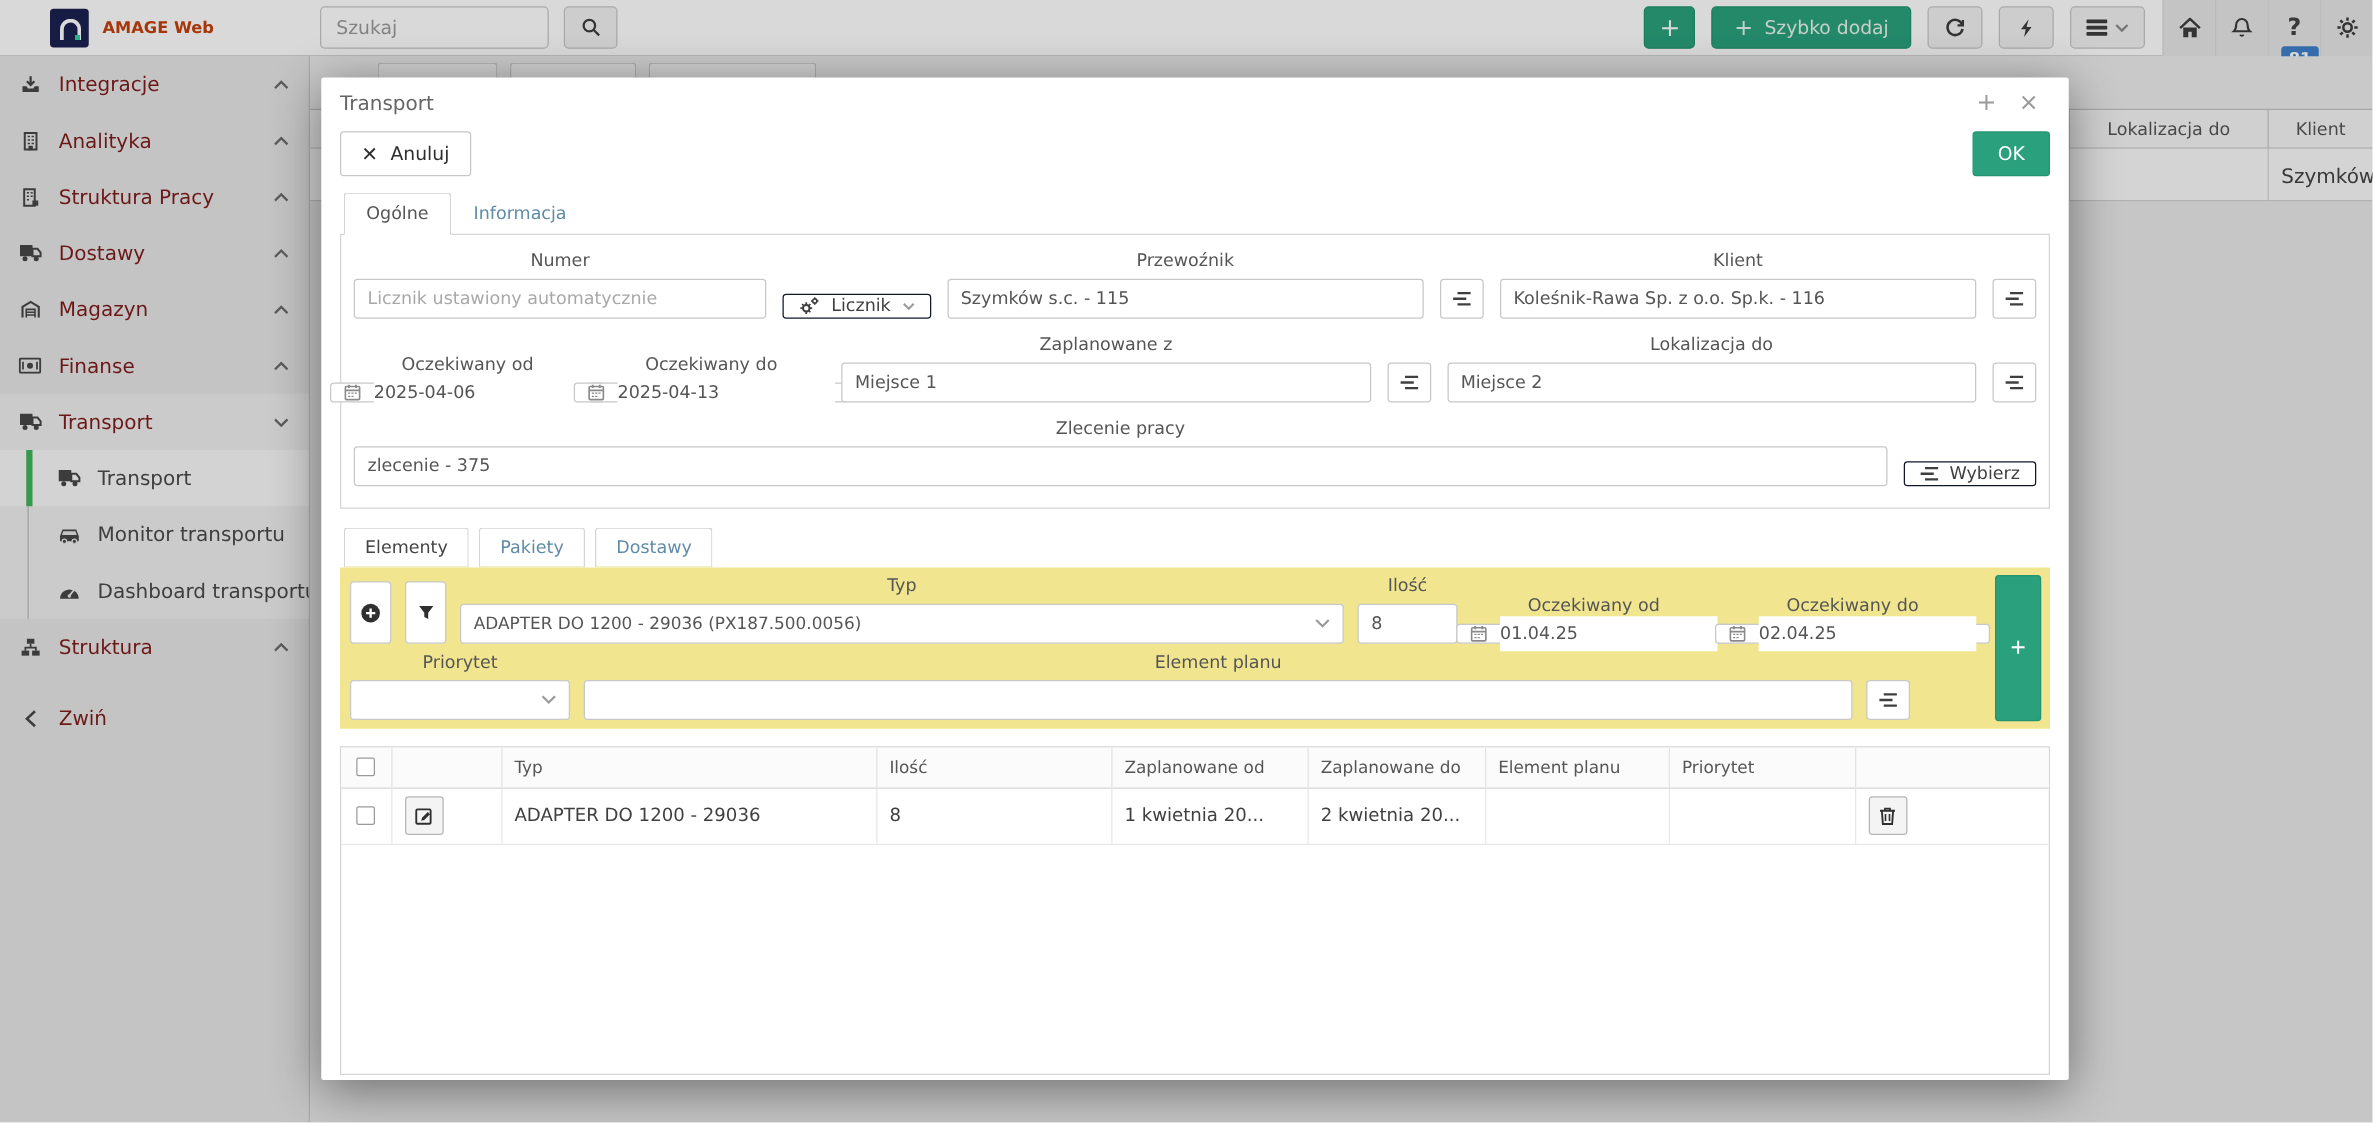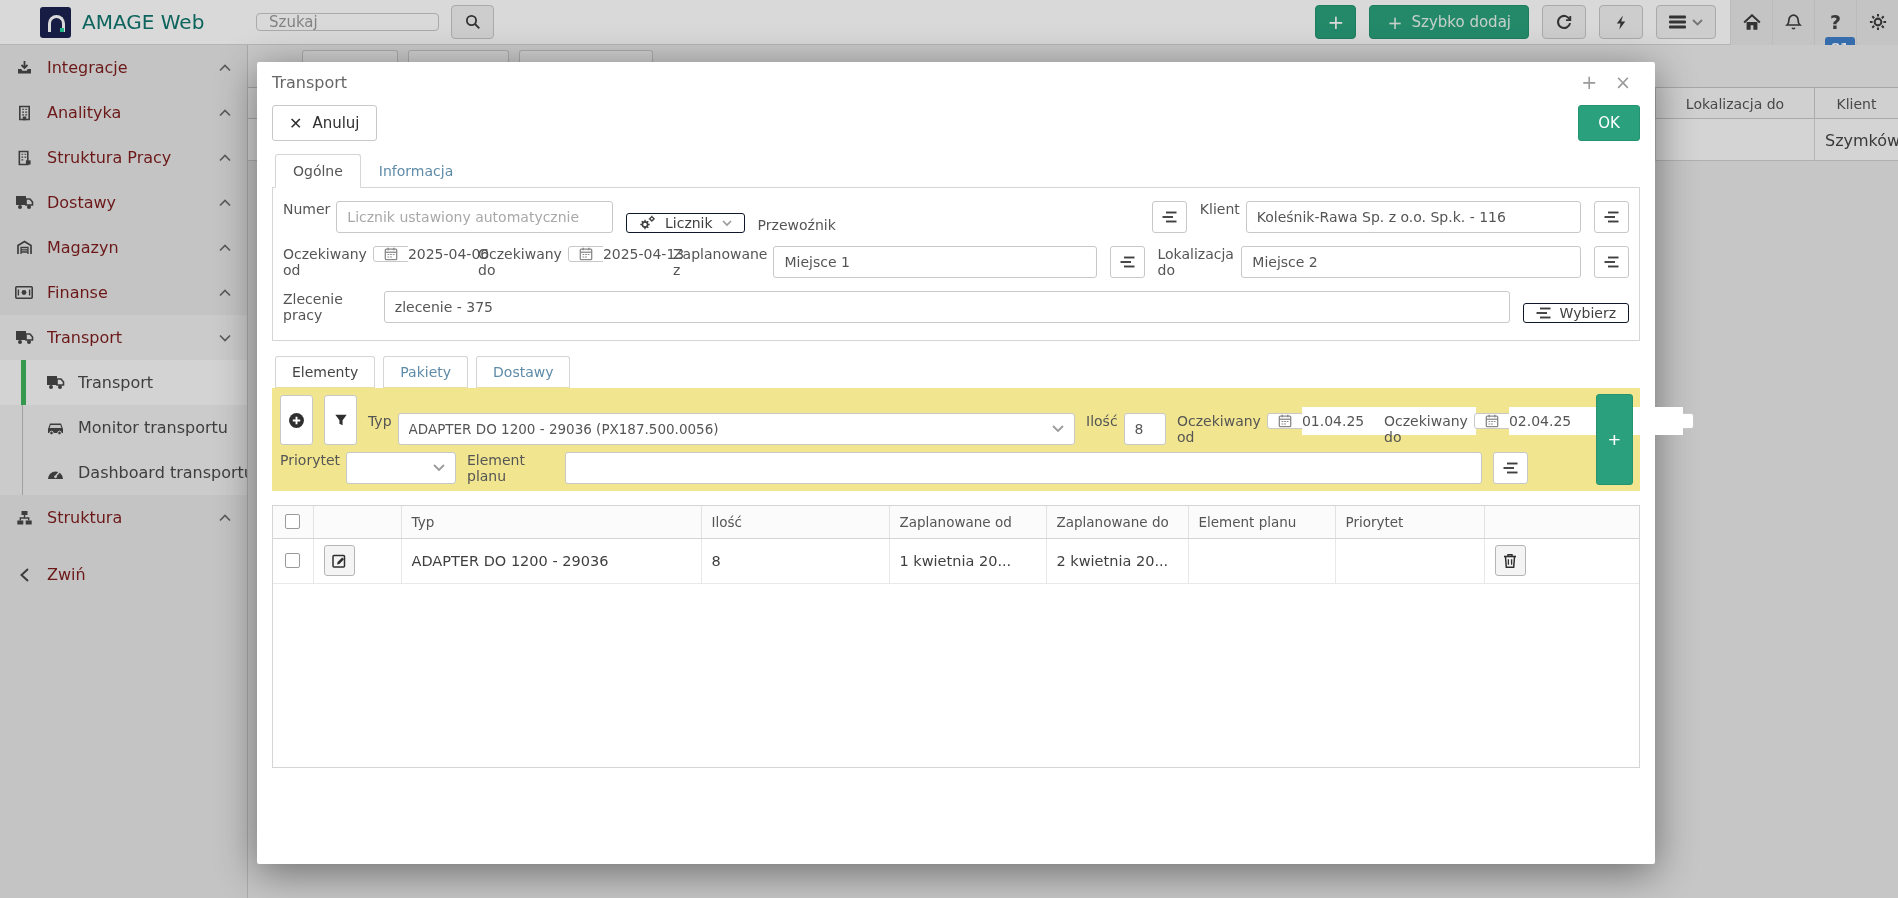--- a/index.html
+++ b/index.html
@@ -12,22 +12,22 @@
   svg { display:block; }
 
   
   .topbar { position:absolute; top:0; left:0; right:0; height:45px; background:#ffffff;
             border-bottom:1px solid #d5d5d5; display:flex; align-items:center; z-index:1; }
   .brand { width:248px; flex:0 0 248px; display:flex; align-items:center; gap:11px; padding-left:40px; }
   .logo { width:31px; height:31px; background:#1b2150; border-radius:3px; position:relative; flex:0 0 31px; }
   .logo::before { content:""; position:absolute; left:8px; top:8px; width:11px; height:14px;
                   border:3.5px solid #fff; border-bottom:none; border-radius:9px 9px 0 0; }
   .logo::after { content:""; position:absolute; right:7px; bottom:6px; width:4px; height:4px; background:#2bd4a0; }
-  .brand-title { font-size:20px; font-weight:normal; color:#0f766e; white-space:nowrap; }
-  .search-input { width:183px; height:18px; border:1px solid #c8c8c8; border-radius:4px; margin-left:8px;
+  .brand-title { font-size:13px; font-weight:bold; color:#c2410c; white-space:nowrap; }
+  .search-input { width:183px; height:34px; border:1px solid #c8c8c8; border-radius:4px; margin-left:8px;
                   padding:0 12px; font-size:15px; color:#555; font-family:inherit; }
   .search-input::placeholder { color:#9a9a9a; }
   .iconbtn { height:34px; background:#f1f1f1; border:1px solid #c8c8c8; border-radius:4px;
              display:flex; align-items:center; justify-content:center; color:#3c3c3c; cursor:pointer; }
   .search-btn { width:43px; margin-left:12px; }
   .tb-spacer { flex:1; }
   .btn-green { background:#2aa17c; border:1px solid #23946f; color:#fff; border-radius:4px; height:34px;
                display:flex; align-items:center; justify-content:center; cursor:pointer; font-family:inherit; }
   .btn-add { width:41px; font-size:20px; }
   .btn-quick { margin-left:13px; padding:0 17px; font-size:15px; gap:9px; color:#e8f5ee; }
@@ -88,21 +88,21 @@
             color:#fff; font-size:15px; cursor:pointer; font-family:inherit; }
 
   .tabs { display:flex; margin-top:13px; border-bottom:1px solid #d5d5d5; padding-left:3px; }
   .tab { padding:8px 17px; font-size:14px; color:#5f8ba8; border:1px solid transparent;
          border-radius:3px 3px 0 0; cursor:pointer; margin-bottom:-1px; }
   .tab.active { color:#555; background:#fff; border-color:#d5d5d5; border-bottom-color:#fff; }
 
   .form-panel { border:1px solid #d5d5d5; border-top:none; padding:13px 10px 15px; }
   .frow { display:flex; gap:13px; margin-bottom:13px; align-items:flex-end; }
   .frow:last-child { margin-bottom:2px; }
-  .fgroup { display:flex; flex-direction:row; gap:6px; }
+  .fgroup { display:flex; flex-direction:column; gap:6px;align-items:center; }
   .flabel { font-size:14px; color:#555; }
   .inp { height:32px; border:1px solid #c8c8c8; border-radius:3px; padding:0 10px; font-size:14px;
          color:#555; background:#fff; width:100%; font-family:inherit; }
   .inp::placeholder { color:#a8a8a8; }
   .ig { height:16px; border:1px solid #c8c8c8; border-radius:3px; background:#fff; display:flex;
         align-items:center; gap:10px; padding:0 10px; color:#555; font-size:14px; }
   .ig .bare { border:none; outline:none; padding:0; height:28px; flex:1; font-size:14px; color:#555; font-family:inherit; min-width:0; }
   .ig-ico { color:#8a8a8a; flex:0 0 auto; }
   .fbtn { height:20px; border:1px solid #0f172a; border-radius:3px; background:#fff; display:flex;
           align-items:center; gap:9px; padding:0 12px; font-size:14px; color:#3f3f3f; cursor:pointer; font-family:inherit; white-space:nowrap; }
@@ -488,20 +488,21 @@
         </span>
         <span>Licznik</span>
         <span class="chev">
           <svg width="10" height="7" viewBox="0 0 10 7">
               <path d="M1 1l4 4 4-4" fill="none" stroke="currentColor" stroke-width="1.6"></path>
             </svg>
         </span>
       </button>
       <div class="fgroup grow">
         <span class="flabel">Przewoźnik</span>
+        <input class="inp" value="Szymków s.c. - 115" style="">
       </div>
       <button class="sqbtn">
         <span>
           <svg width="15" height="12" viewBox="0 0 15 12">
               <g stroke="currentColor" stroke-width="1.9">
                 <path d="M4 1.5h10.5"></path>
                 <path d="M0.5 6h10.5"></path>
                 <path d="M4 10.5h10.5"></path>
               </g>
             </svg>

